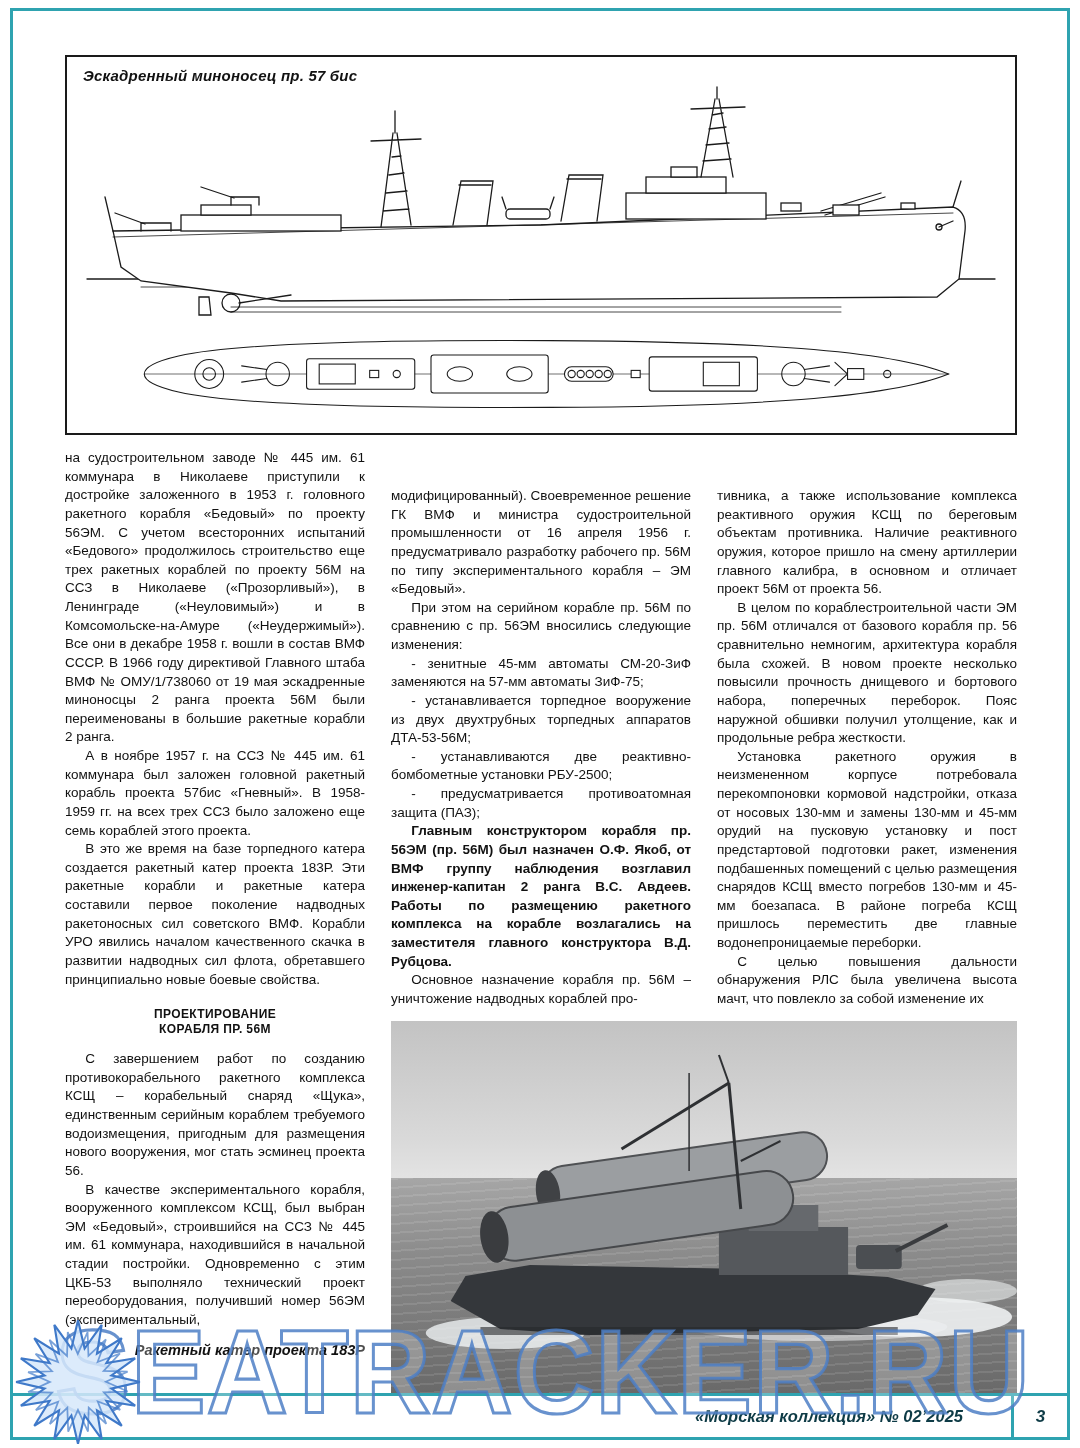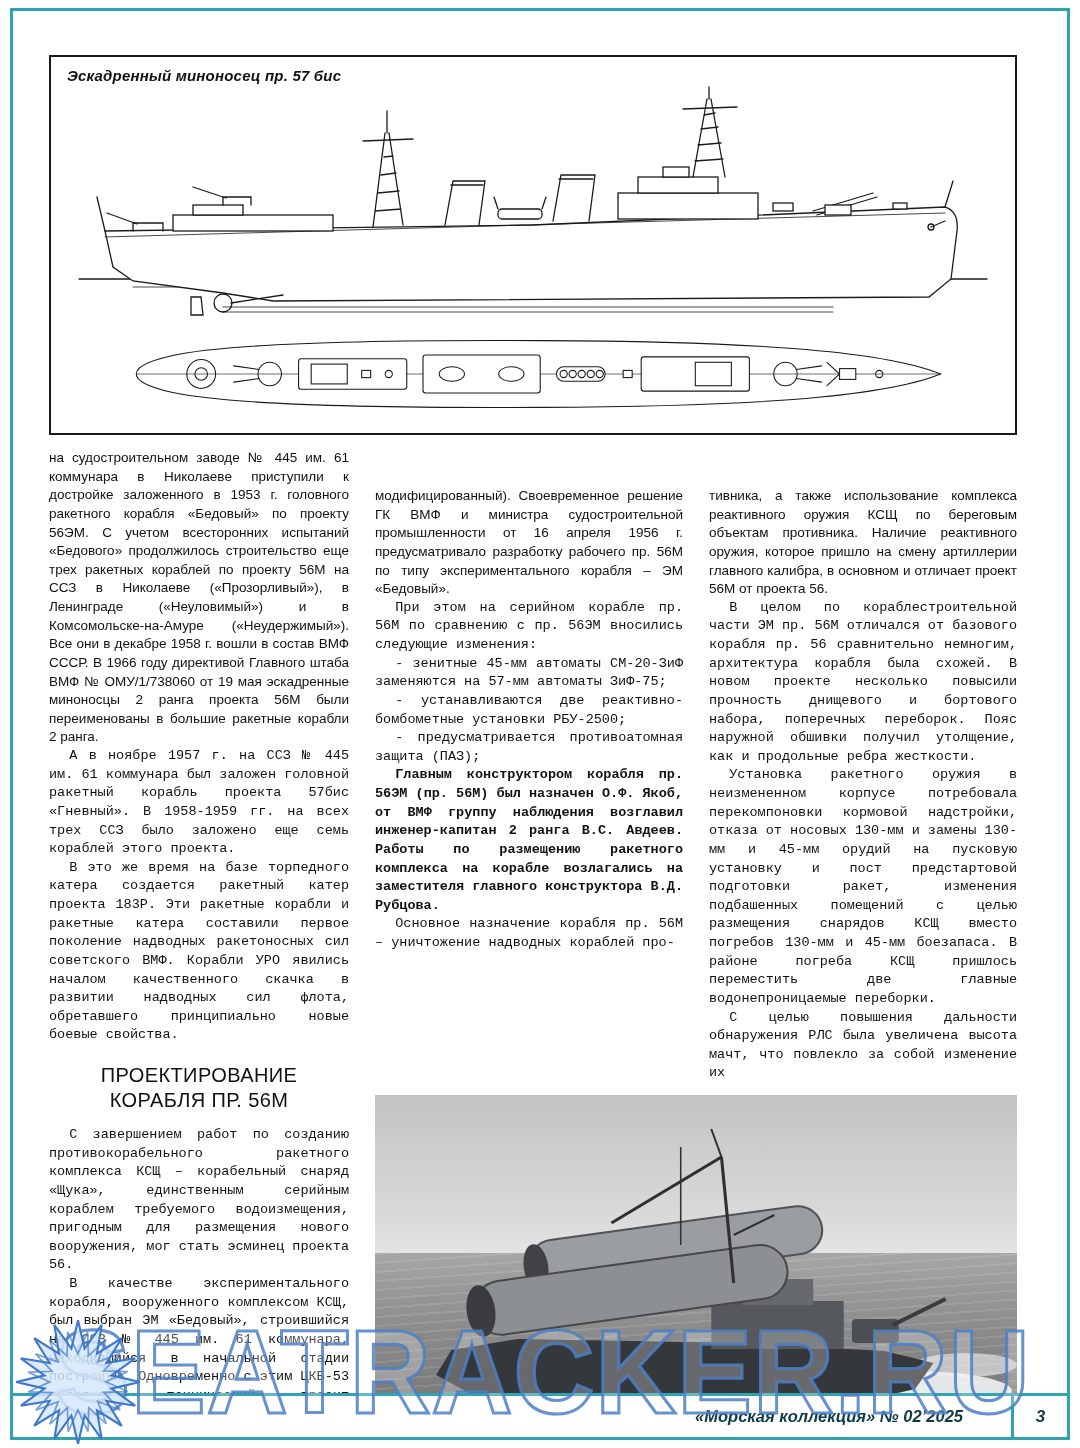--- a/index.html
+++ b/index.html
@@ -11,21 +11,21 @@
   *{box-sizing:border-box;}
   html,body{margin:0;padding:0;background:#ffffff;}
   .page{
     position:relative;width:1080px;height:1448px;background:#ffffff;
     font-family:"Liberation Sans",sans-serif;color:var(--ink);overflow:hidden;
   }
   .frame{
     position:absolute;left:10px;top:8px;right:10px;bottom:8px;
     border:3px solid var(--teal);display:flex;flex-direction:column;
   }
-  .content{flex:1;padding:44px 50px 0 36px;overflow:hidden;}
+  .content{flex:1;padding:44px 50px 0 52px;overflow:hidden;}
 
   
   .drawing-box{
     border:2px solid #1a1a1a;height:380px;position:relative;background:#fff;
     padding:8px 10px 4px 10px;
   }
   .drawing-title{
     position:absolute;left:16px;top:10px;
     font-weight:bold;font-style:italic;font-size:15px;letter-spacing:.2px;
   }
@@ -36,24 +36,24 @@
   
   .columns{display:flex;gap:26px;margin-top:14px;align-items:flex-start;}
   .col1{width:300px;flex:none;display:flex;flex-direction:column;}
   .right-area{flex:1;display:flex;flex-direction:column;}
   .cols23{display:flex;gap:26px;min-height:552px;}
   .col2,.col3{width:calc(50% - 13px);margin-top:38px;}
 
   p.body{
     margin:0;font-size:13.5px;line-height:1.38;text-align:justify;color:var(--ink);
   }
-  p.ind{text-indent:1.5em;font-family:Liberation Mono, monospace;}
+  p.ind{text-indent:1.5em;}
   p.bold{font-weight:bold;}
   .heading{
-    text-align:center;font-weight:normal;font-size:20px;line-height:1.25;
+    text-align:center;font-weight:bold;font-size:12px;line-height:1.25;
     letter-spacing:.4px;margin:18px 0 13px 0;
   }
   .caption{
     margin-top:auto;margin-bottom:16px;padding-top:12px;
     font-weight:bold;font-style:italic;font-size:14.5px;text-align:right;
   }
 
   
   .photo{
     margin-top:12px;height:376px;position:relative;overflow:hidden;background:#bdbdbd;
@@ -210,20 +210,21 @@
           <p class="body ind">В качестве экспериментального корабля, вооруженного комплексом КСЩ, был выбран ЭМ «Бедовый», строившийся на ССЗ № 445 им. 61 коммунара, находившийся в начальной стадии постройки. Одновременно с этим ЦКБ-53 выполняло технический проект переоборудования, получивший номер 56ЭМ (экспериментальный,</p>
           <div class="caption">Ракетный катер проекта 183Р</div>
         </div>
 
         <div class="right-area">
           <div class="cols23">
             <div class="col2">
               <p class="body">модифицированный). Своевременное решение ГК ВМФ и министра судостроительной промышленности от 16 апреля 1956 г. предусматривало разработку рабочего пр. 56М по типу экспериментального корабля – ЭМ «Бедовый».</p>
               <p class="body ind">При этом на серийном корабле пр. 56М по сравнению с пр. 56ЭМ вносились следующие изменения:</p>
               <p class="body ind">- зенитные 45-мм автоматы СМ-20-ЗиФ заменяются на 57-мм автоматы ЗиФ-75;</p>
+              <p class="body ind">- устанавливается торпедное вооружение из двух двухтрубных торпедных аппаратов ДТА-53-56М;</p>
               <p class="body ind">- устанавливаются две реактивно-бомбометные установки РБУ-2500;</p>
               <p class="body ind">- предусматривается противоатомная защита (ПАЗ);</p>
               <p class="body ind bold">Главным конструктором корабля пр. 56ЭМ (пр. 56М) был назначен О.Ф. Якоб, от ВМФ группу наблюдения возглавил инженер-капитан 2 ранга В.С. Авдеев. Работы по размещению ракетного комплекса на корабле возлагались на заместителя главного конструктора В.Д. Рубцова.</p>
               <p class="body ind">Основное назначение корабля пр. 56М – уничтожение надводных кораблей про-</p>
             </div>
             <div class="col3">
               <p class="body">тивника, а также использование комплекса реактивного оружия КСЩ по береговым объектам противника. Наличие реактивного оружия, которое пришло на смену артиллерии главного калибра, в основном и отличает проект 56М от проекта 56.</p>
               <p class="body ind">В целом по кораблестроительной части ЭМ пр. 56М отличался от базового корабля пр. 56 сравнительно немногим, архитектура корабля была схожей. В новом проекте несколько повысили прочность днищевого и бортового набора, поперечных переборок. Пояс наружной обшивки получил утолщение, как и продольные ребра жесткости.</p>
               <p class="body ind">Установка ракетного оружия в неизмененном корпусе потребовала перекомпоновки кормовой надстройки, отказа от носовых 130-мм и замены 130-мм и 45-мм орудий на пусковую установку и пост предстартовой подготовки ракет, изменения подбашенных помещений с целью размещения снарядов КСЩ вместо погребов 130-мм и 45-мм боезапаса. В районе погреба КСЩ пришлось переместить две главные водонепроницаемые переборки.</p>
               <p class="body ind">С целью повышения дальности обнаружения РЛС была увеличена высота мачт, что повлекло за собой изменение их</p>

